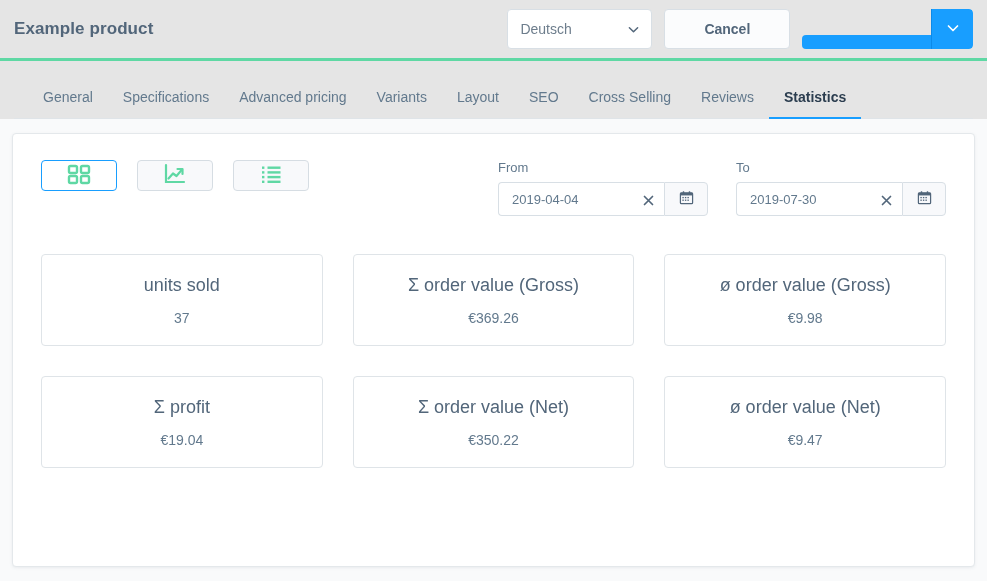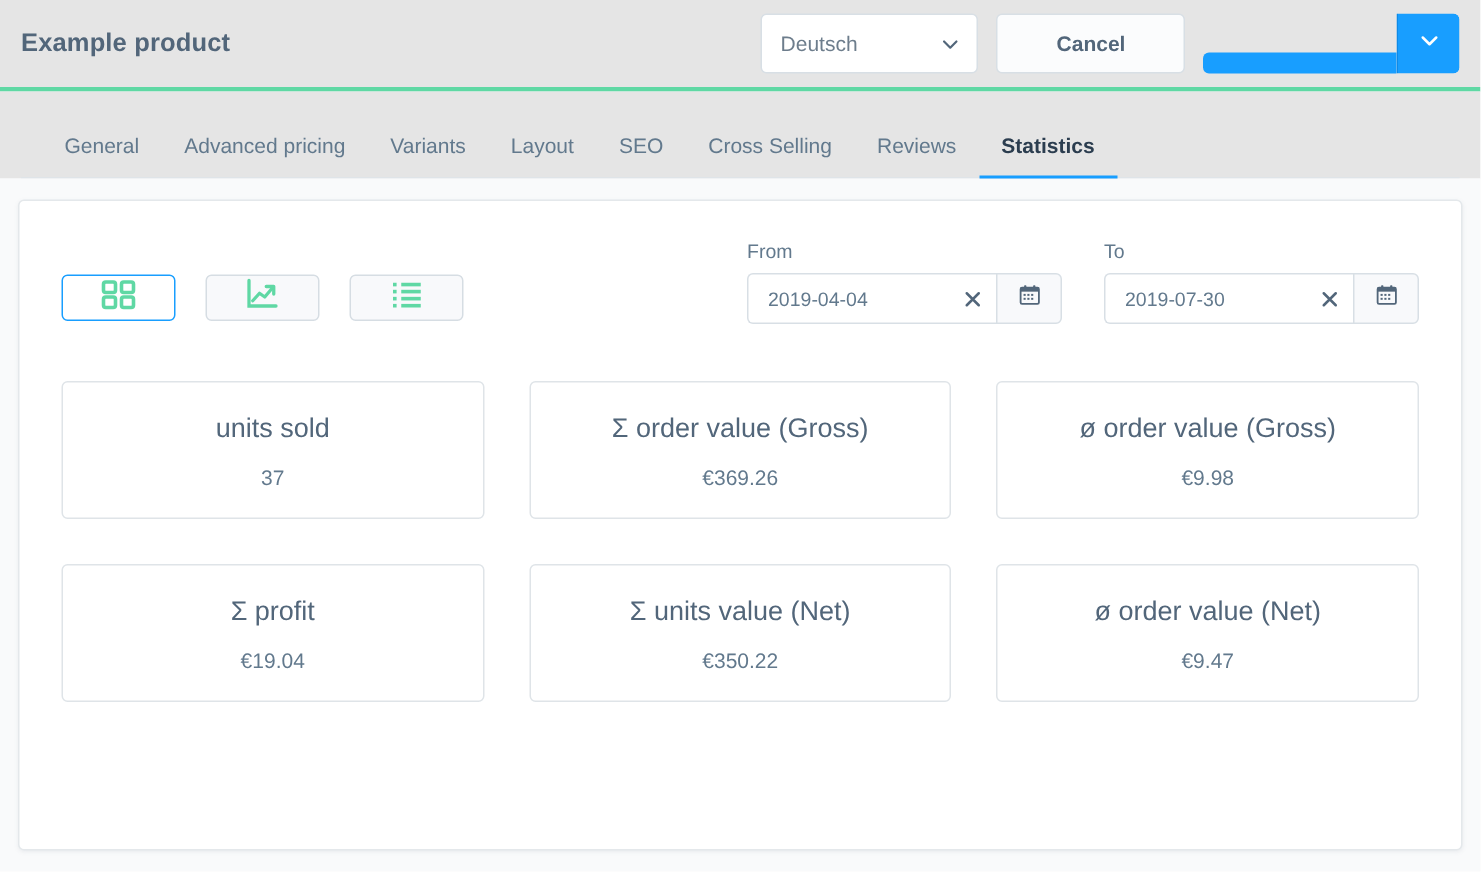--- a/index.html
+++ b/index.html
@@ -167,21 +167,21 @@
     border: 1px solid #e4e8eb;
     border-radius: 4px;
     box-shadow: 0 1px 3px rgba(120,135,150,.12);
     padding: 26px 28px 28px 28px;
     height: 100%;
   }
 
   
   .toolbar-row {
     display: flex;
-    align-items: flex-end;
+    align-items: flex-start;
     gap: 0;
   }
 
   .view-switch {
     display: flex;
     gap: 20px;
     padding-bottom: 2px;
   }
   .view-btn {
     width: 76px;
@@ -305,20 +305,21 @@
     </div>
 
   </div>
 </div>
 
 <div class="accent-bar"></div>
 
 <div class="tabs-wrap">
   <div class="tabs">
     <div class="tab">General</div>
+    <div class="tab">Specifications</div>
     <div class="tab">Advanced pricing</div>
     <div class="tab">Variants</div>
     <div class="tab">Layout</div>
     <div class="tab">SEO</div>
     <div class="tab">Cross Selling</div>
     <div class="tab">Reviews</div>
     <div class="tab active">Statistics</div>
   </div>
 </div>
 
@@ -448,21 +449,21 @@
         <div class="stat-title">ø order value (Gross)</div>
         <div class="stat-value">€9.98</div>
       </div>
 
       <div class="stat-card">
         <div class="stat-title">Σ profit</div>
         <div class="stat-value">€19.04</div>
       </div>
 
       <div class="stat-card">
-        <div class="stat-title">Σ units value (Net)</div>
+        <div class="stat-title">Σ order value (Net)</div>
         <div class="stat-value">€350.22</div>
       </div>
 
       <div class="stat-card">
         <div class="stat-title">ø order value (Net)</div>
         <div class="stat-value">€9.47</div>
       </div>
 
     </div>
 

